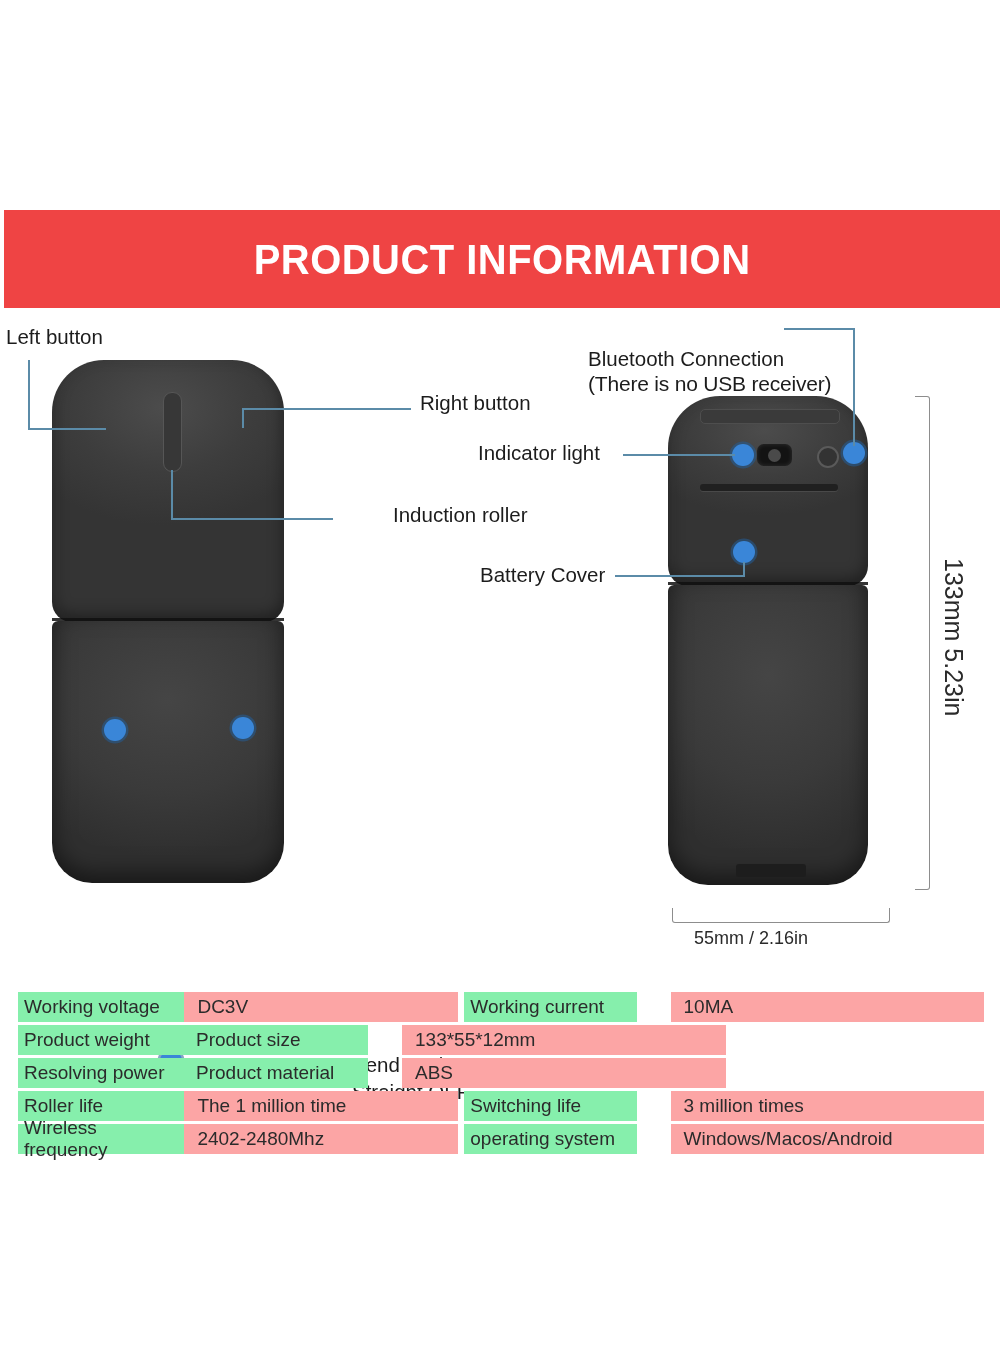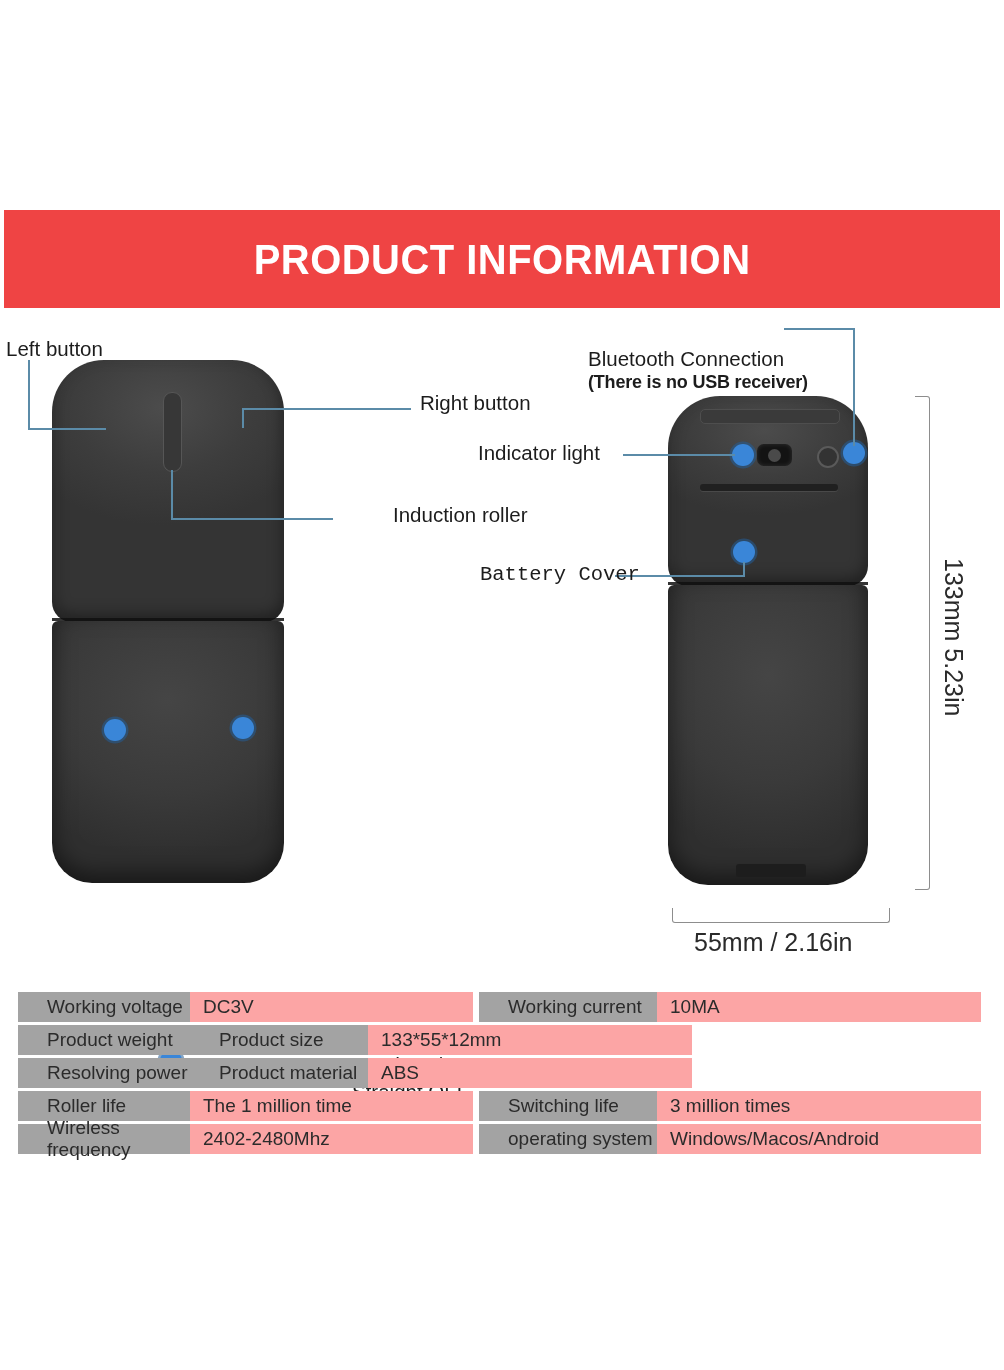--- a/index.html
+++ b/index.html
@@ -131,22 +131,22 @@
 
   .callout-label {
     position: absolute;
     font-size: 20.5px;
     color: #1c1c1c;
     white-space: nowrap;
     line-height: 1.28;
     font-family: "Liberation Sans", sans-serif;
   }
   .callout-label.sub {
-    font-size: 18px;
-    font-weight: 700;
+    font-size: 21px;
+    font-weight: 400;
     letter-spacing: -0.2px;
   }
 
   
   .dim-line {
     position: absolute;
     border-color: #8d8d8d;
     border-style: solid;
   }
   .dim-v {
@@ -161,21 +161,21 @@
     position: absolute;
     font-size: 25px;
     color: #2a2a2a;
     white-space: nowrap;
     transform-origin: left top;
     transform: rotate(90deg);
     font-family: "Liberation Sans", sans-serif;
   }
   #dim-h-label {
     position: absolute;
-    font-size: 25px;
+    font-size: 18px;
     color: #2a2a2a;
     white-space: nowrap;
     font-family: "Liberation Sans", sans-serif;
   }
 
   
   #spec-table {
     position: absolute;
     left: 18px;
     top: 992px;
@@ -189,33 +189,33 @@
     height: 30px;
   }
   .spec-cell {
     display: flex;
     align-items: center;
     font-size: 19px;
     color: #2b2b2b;
     font-family: "Liberation Sans", sans-serif;
   }
   .spec-label {
-    background: #a3a3a3;
-    padding-left: 29px;
+    background: #86efac;
+    padding-left: 6px;
     box-sizing: border-box;
   }
   .spec-value {
     background: #fca5a5;
     padding-left: 13px;
     box-sizing: border-box;
   }
   .c1 { width: 172px; }
   .c2 { width: 283px; margin-right: 6px; }
   .c3 { width: 178px; }
-  .c4 { width: 324px; }
+  .c4 { width: 324px; margin-left: 34px; }
 </style>
 </head>
 <body>
 
 <div id="banner">
   <div id="banner-title">PRODUCT INFORMATION</div>
 </div>
 
 <div id="figure">
 
@@ -233,21 +233,21 @@
 
   <div class="lead h" style="left:243px; top:100px; width:168px;"></div>
   <div class="lead v" style="left:242px; top:100px; height:20px;"></div>
 
   <div class="lead v" style="left:171px; top:162px; height:50px;"></div>
   <div class="lead h" style="left:171px; top:210px; width:162px;"></div>
 
   <div class="lead v" style="left:170px; top:753px; height:8px;"></div>
   <div class="lead h" style="left:170px; top:760px; width:170px;"></div>
 
-  <div class="callout-label" style="left:6px; top:28px;text-align:right;">Left button</div>
+  <div class="callout-label" style="left:6px; top:16px;text-align:right;">Left button</div>
   <div class="callout-label" style="left:420px; top:82px;">Right button</div>
   <div class="callout-label" style="left:356px; top:194px;margin-left:37px;">Induction roller</div>
   <div class="callout-label" style="left:352px; top:744px;">Bend ON/</div>
   <div class="callout-label" style="left:352px; top:771px;">Straight OFF</div>
 
   <div class="mouse-top" style="left:668px; top:88px; width:200px; height:190px;"></div>
   <div class="top-ridge" style="left:700px; top:101px; width:138px; height:13px;"></div>
   <div class="dot" style="left:732px; top:136px;"></div>
   <div class="sensor" style="left:757px; top:136px; width:35px; height:22px;"></div>
   <div class="sensor-lens" style="left:768px; top:141px; width:13px; height:13px;"></div>
@@ -265,21 +265,21 @@
   <div class="lead v" style="left:853px; top:20px; height:118px;"></div>
 
   <div class="lead h" style="left:623px; top:146px; width:112px;"></div>
 
   <div class="lead h" style="left:615px; top:267px; width:130px;"></div>
   <div class="lead v" style="left:743px; top:254px; height:14px;"></div>
 
   <div class="callout-label" style="left:588px; top:38px;">Bluetooth Connection</div>
   <div class="callout-label sub" style="left:588px; top:63px;">(There is no USB receiver)</div>
   <div class="callout-label" style="left:478px; top:132px;">Indicator light</div>
-  <div class="callout-label" style="left:480px; top:254px;font-family:Liberation Mono, monospace;">Battery Cover</div>
+  <div class="callout-label" style="left:480px; top:254px;">Battery Cover</div>
 
   <div class="dim-line dim-v" style="left:915px; top:88px; width:14px; height:492px;"></div>
   <div id="dim-v-label" style="left:968px; top:250px;">133mm   5.23in</div>
 
   <div class="dim-line dim-h" style="left:672px; top:600px; width:216px; height:14px;"></div>
   <div id="dim-h-label" style="left:694px; top:620px;">55mm  / 2.16in</div>
 
 </div>
 
 <div id="spec-table">

